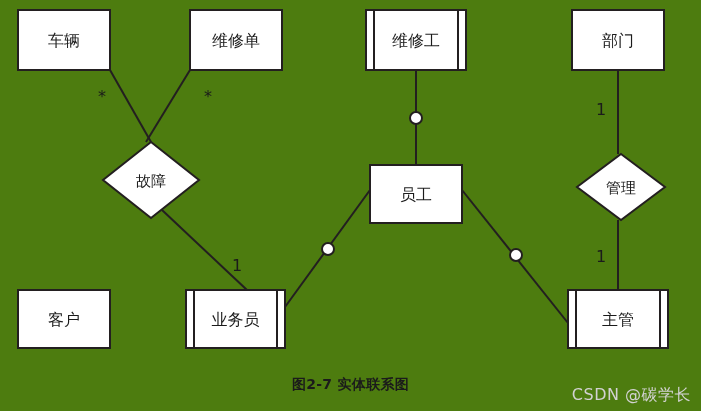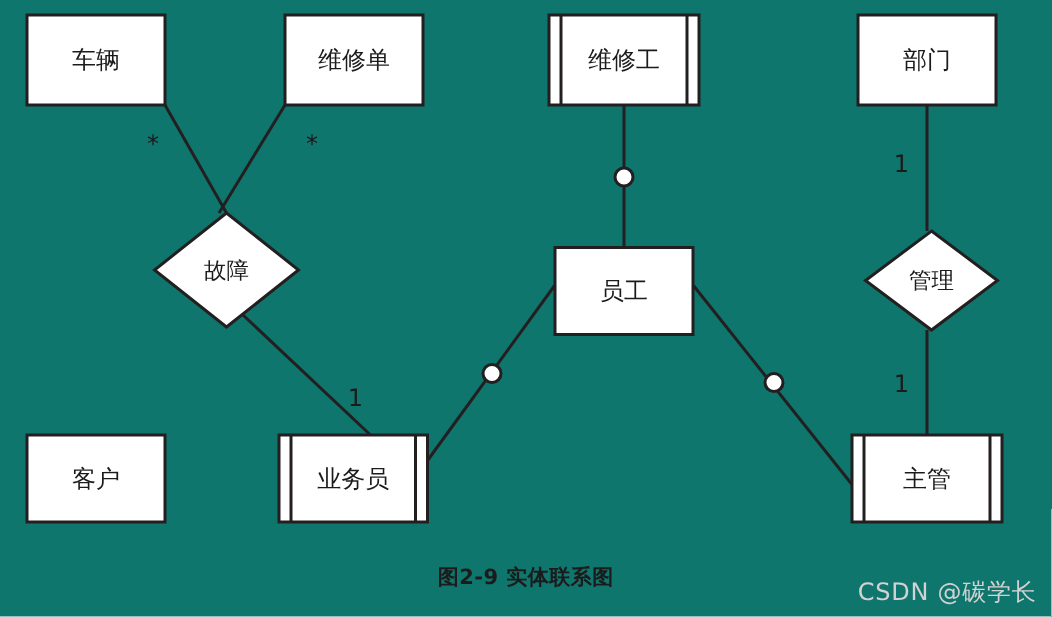--- a/index.html
+++ b/index.html
@@ -8,21 +8,21 @@
     padding: 0;
     background: #ffffff;
   }
   body {
     font-family: "DejaVu Sans", "Liberation Sans", sans-serif;
   }
   #canvas {
     position: relative;
     width: 701px;
     height: 411px;
-    background: #0f766e;
+    background: #4d7c0f;
     overflow: hidden;
   }
   #diagram-svg {
     position: absolute;
     left: 0;
     top: 0;
     width: 701px;
     height: 411px;
   }
   .entity-label,
@@ -170,17 +170,17 @@
       </g>
     <g id="cardinality-layer">
         <text x="102" y="97" class="card-label">*</text>
         <text x="208" y="97" class="card-label">*</text>
         <text x="237" y="266" class="card-label">1</text>
         <text x="601" y="110" class="card-label">1</text>
         <text x="601" y="257" class="card-label">1</text>
       </g>
   </svg>
 
-  <div class="caption">图2-9 实体联系图</div>
+  <div class="caption">图2-7 实体联系图</div>
 
   <div class="watermark">CSDN @碳学长</div>
 
 </div>
 
 </body></html>

